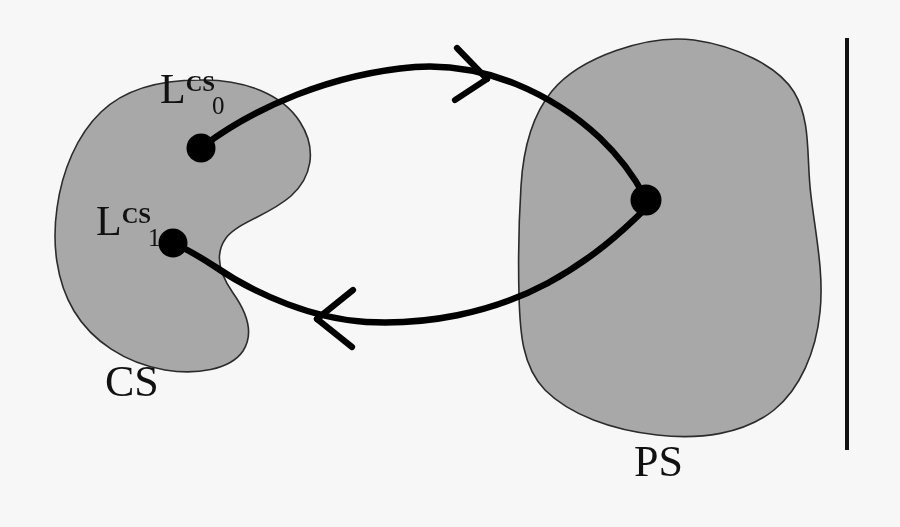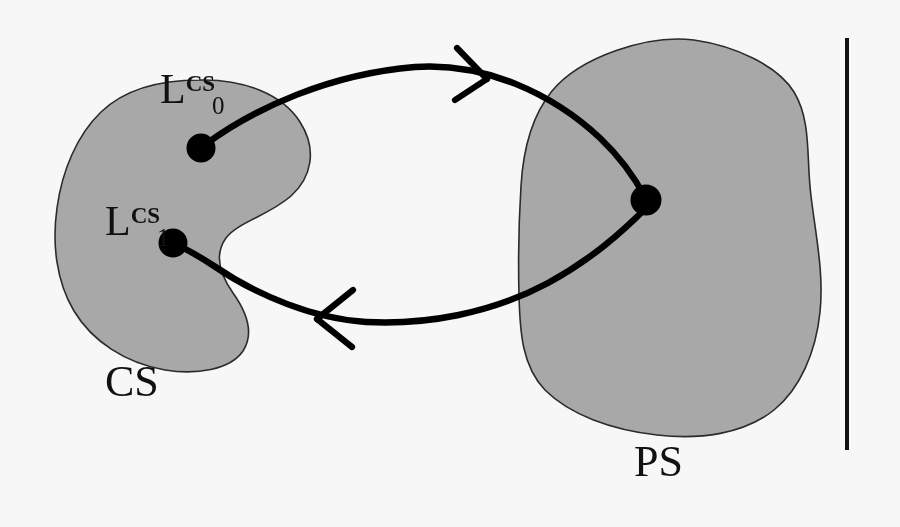--- a/index.html
+++ b/index.html
@@ -51,21 +51,21 @@
   .region-lbl {
     position: absolute;
     font-size: 44px;
     color: #111111;
     font-family: "Liberation Serif", serif;
     line-height: 1;
     white-space: nowrap;
     user-select: none;
   }
   #lbl-l0 { left: 160px; top: 68px; }
-  #lbl-l1 { left: 96px; top: 200px; margin-left: 9px; }
+  #lbl-l1 { left: 96px; top: 200px; }
   #lbl-lps { left: 672px; top: 152px; }
   #lbl-cs  { left: 105px; top: 360px; }
   #lbl-ps  { left: 634px; top: 440px; }
 </style>
 </head>
 <body>
 
 <div id="stage">
 
   <svg id="diagram" viewBox="0 0 900 527">

